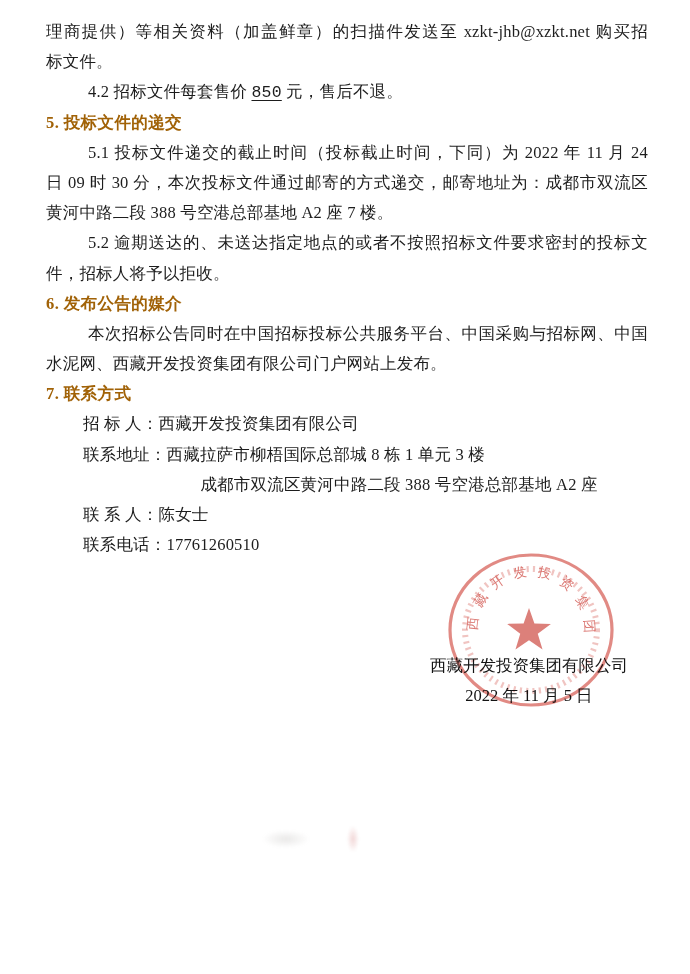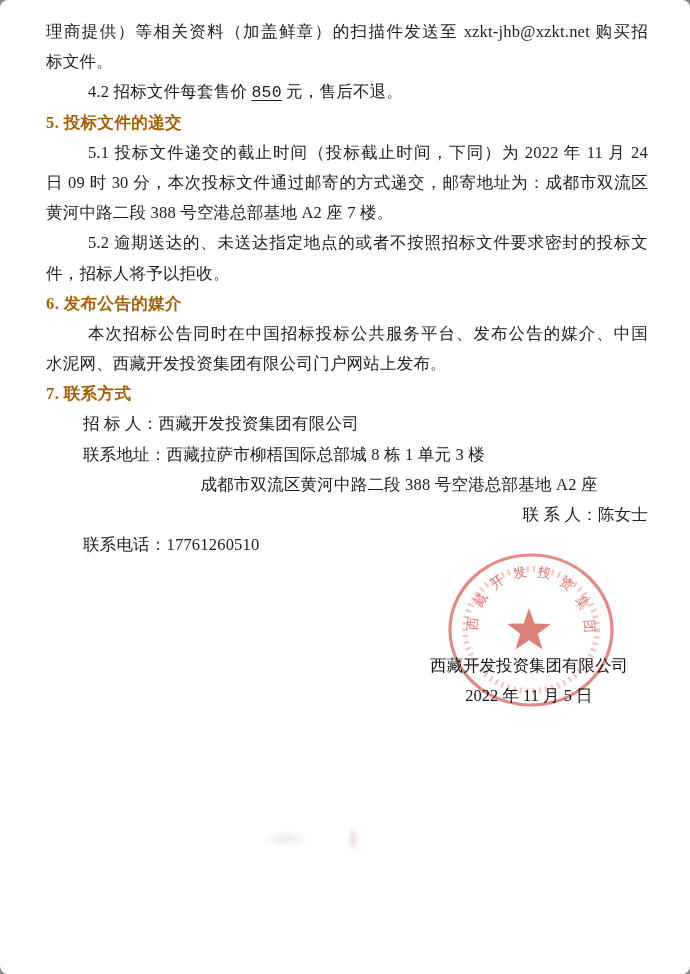--- a/index.html
+++ b/index.html
@@ -1,21 +1,20 @@
 <!DOCTYPE html>
 <html><head>
 <meta charset="utf-8">
 <style>
   html,body { margin:0; padding:0; background:#888; }
   .page {
     position:relative; width:690px; height:974px; margin:0 auto;
     background:#ffffff; overflow:hidden;
     font-family:"Liberation Serif","DejaVu Serif",serif;
     color:#1d1d1d;
-    border-radius:8px;
   }
   .content { position:absolute; left:46px; top:17px; width:602px; }
   .line {
     font-size:16.5px; line-height:30.2px; height:30.2px;
     white-space:nowrap; letter-spacing:0.2px;
   }
   .line.justify { white-space:normal; text-align:justify; text-align-last:justify; }
   .line.heading { font-weight:bold; color:#a16207; letter-spacing:0.4px; }
   .underline { text-decoration:underline; text-underline-offset:3px;font-family:Liberation Mono, monospace; }
 
@@ -52,27 +51,27 @@
         <div class="line justify">理商提供）等相关资料（加盖鲜章）的扫描件发送至 xzkt-jhb@xzkt.net 购买招</div>
         <div class="line">标文件。</div>
         <div class="line" style="padding-left: 42px;"><span class="">4.2 招标文件每套售价 </span><span class="underline">850</span><span class=""> 元，售后不退。</span></div>
         <div class="line heading">5. 投标文件的递交</div>
         <div class="line justify" style="padding-left: 42px;">5.1 投标文件递交的截止时间（投标截止时间，下同）为 2022 年 11 月 24</div>
         <div class="line justify">日 09 时 30 分，本次投标文件通过邮寄的方式递交，邮寄地址为：成都市双流区</div>
         <div class="line">黄河中路二段 388 号空港总部基地 A2 座 7 楼。</div>
         <div class="line justify" style="padding-left: 42px;">5.2 逾期送达的、未送达指定地点的或者不按照招标文件要求密封的投标文</div>
         <div class="line">件，招标人将予以拒收。</div>
         <div class="line heading">6. 发布公告的媒介</div>
-        <div class="line justify" style="padding-left: 42px;">本次招标公告同时在中国招标投标公共服务平台、发布公告的媒介、中国</div>
+        <div class="line justify" style="padding-left: 42px;">本次招标公告同时在中国招标投标公共服务平台、中国采购与招标网、中国</div>
         <div class="line">水泥网、西藏开发投资集团有限公司门户网站上发布。</div>
         <div class="line heading">7. 联系方式</div>
         <div class="line" style="padding-left: 37px;">招 标 人：西藏开发投资集团有限公司</div>
         <div class="line" style="padding-left: 37px;">联系地址：西藏拉萨市柳梧国际总部城 8 栋 1 单元 3 楼</div>
         <div class="line" style="padding-left: 104px; text-align: center;">成都市双流区黄河中路二段 388 号空港总部基地 A2 座</div>
-        <div class="line" style="padding-left: 37px; text-align: right;">联 系 人：陈女士</div>
+        <div class="line" style="padding-left: 37px;">联 系 人：陈女士</div>
         <div class="line" style="padding-left: 37px;">联系电话：17761260510</div>
       </div>
   </div>
 
   <div class="signature-block">
     <div class="sig-line">西藏开发投资集团有限公司</div>
     <div class="sig-line">2022 年 11 月 5 日</div>
   </div>
 
   <svg class="seal" viewBox="-85 -79 170 158" xmlns="http://www.w3.org/2000/svg">

